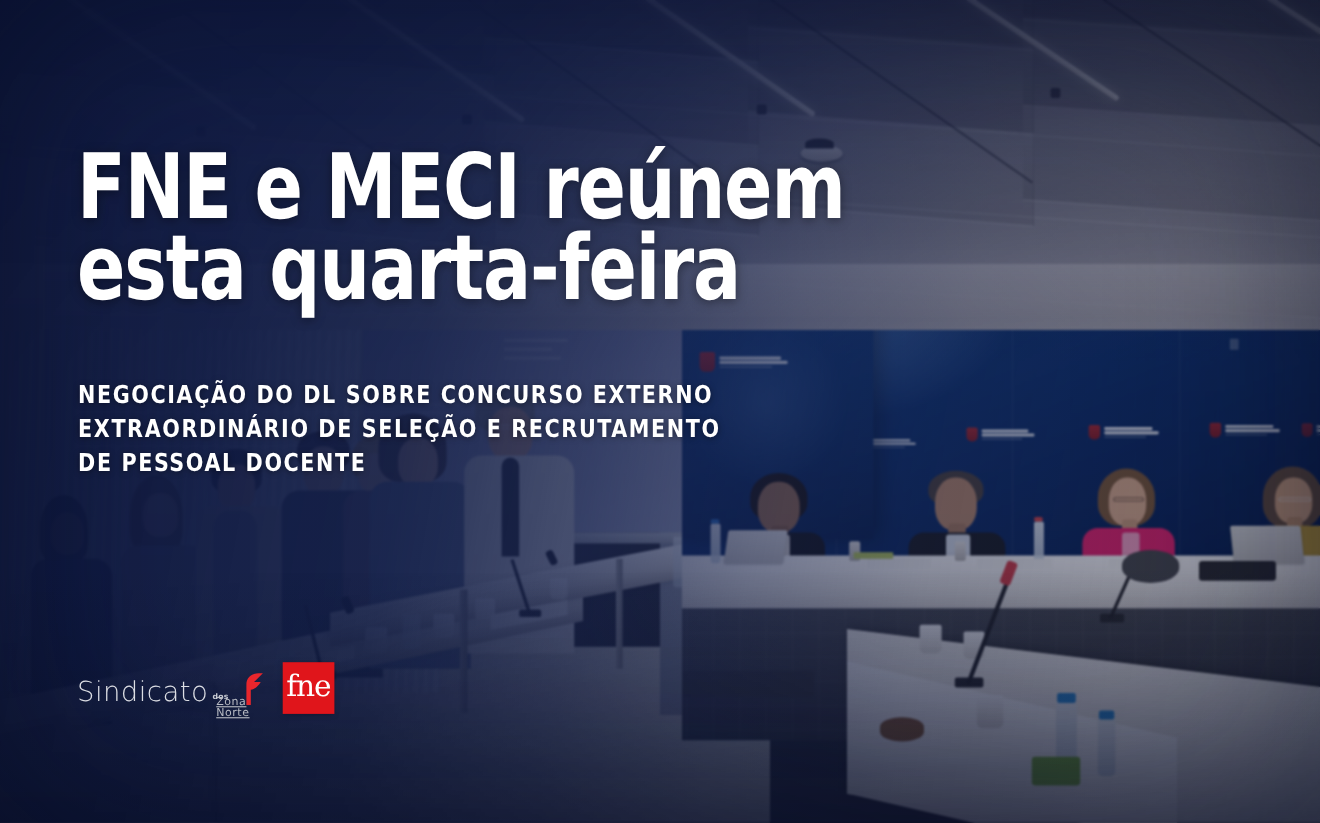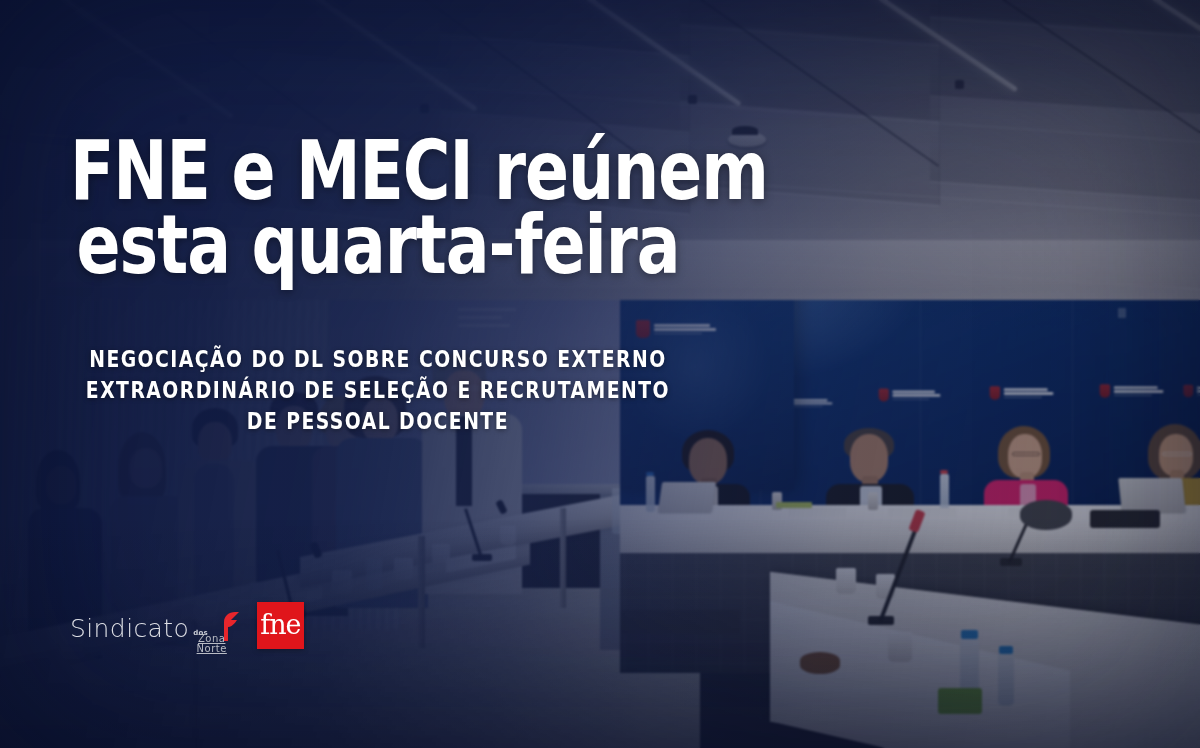--- a/index.html
+++ b/index.html
@@ -244,21 +244,21 @@
   .overlay-bottom {
     position:absolute; left:0; bottom:0; width:1200px; height:230px;
     background:linear-gradient(0deg, rgba(8,14,40,.52) 0%, rgba(8,14,40,0) 100%);
   }
   .overlay-vignette {
     position:absolute; inset:0;
     box-shadow:inset 0 0 190px rgba(5,10,32,.60);
   }
 
   
-  .content { position:absolute; inset:0;text-align:center; }
+  .content { position:absolute; inset:0; }
 
   .headline {
     position:absolute; left:70px; top:134px;
     width:700px;
     color:#ffffff;
     font-family:"Liberation Sans Narrow","DejaVu Sans Condensed","Liberation Sans", sans-serif;
     font-weight:700;
     font-size:82px;
     line-height:.90;
     letter-spacing:-1.2px;

